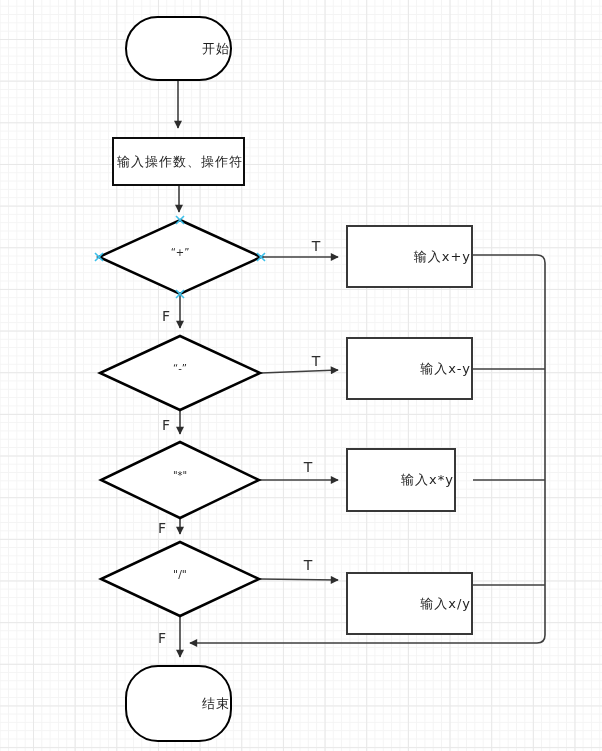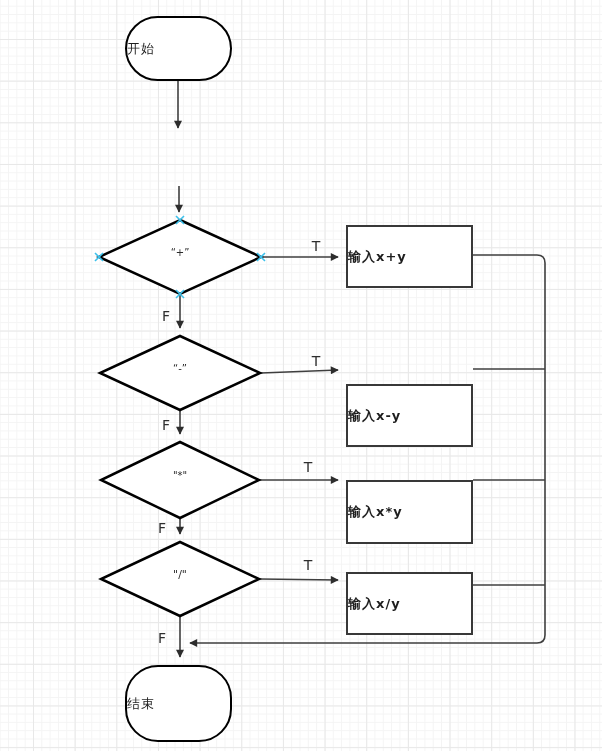--- a/index.html
+++ b/index.html
@@ -18,36 +18,35 @@
       linear-gradient(#f4f4f4 1px, transparent 1px),
       linear-gradient(90deg, #f4f4f4 1px, transparent 1px);
     background-size:41.67px 41.67px,41.67px 41.67px,8.33px 8.33px,8.33px 8.33px;
     background-position:33px 39px,33px 39px,33px 39px,33px 39px;
   }
   #wires{position:absolute;left:0;top:0;}
   .node{
     position:absolute;
     box-sizing:border-box;
     background:#ffffff;
-    display:flex;align-items:center;justify-content:flex-start;
+    display:flex;align-items:center;justify-content:flex-end;
     font-size:13px;color:#1e1e1e;
     text-align:center;
     letter-spacing:1px;
     white-space:nowrap;
   }
   .terminator{
     border:2.5px solid #000000;
     border-radius:33px;
   }
   .process{
     border:2px solid #0d0d0d;
   }
   .process.action{
     border:2px solid #383838;
-    font-weight:bold;
   }
   .shape-label{
     position:absolute;
     text-align:center;
     color:#2b2b2b;
     white-space:nowrap;
   }
   .decision-label{
     width:80px;
     font-size:10px;
@@ -102,30 +101,33 @@
       <path d="M257,253 l8,8 M265,253 l-8,8"></path>
       <path d="M176,290 l8,8 M184,290 l-8,8"></path>
       <path d="M95,253 l8,8 M103,253 l-8,8"></path>
     </g>
   </svg>
 
   <div class="node terminator" style="left:125px;top:16px;width:107px;height:65px;">
     <span>开始</span>
   </div>
 
+  <div class="node process" style="left:112px;top:137px;width:133px;height:49px;">
+    <span>输入操作数、操作符</span>
+  </div>
 
   <div class="node process action" style="left:346px;top:225px;width:127px;height:63px;">
     <span>输入x+y</span>
   </div>
 
-  <div class="node process action" style="left:346px;top:337px;width:127px;height:63px;margin-top:47px;">
+  <div class="node process action" style="left:346px;top:337px;width:127px;height:63px;">
     <span>输入x-y</span>
   </div>
 
-  <div class="node process action" style="left:346px;top:448px;width:127px;height:64px;margin-top:32px;">
+  <div class="node process action" style="left:346px;top:448px;width:110px;height:64px;">
     <span>输入x*y</span>
   </div>
 
   <div class="node process action" style="left:346px;top:572px;width:127px;height:63px;">
     <span>输入x/y</span>
   </div>
 
   <div class="node terminator" style="left:125px;top:665px;width:107px;height:77px;">
     <span>结束</span>
   </div>

